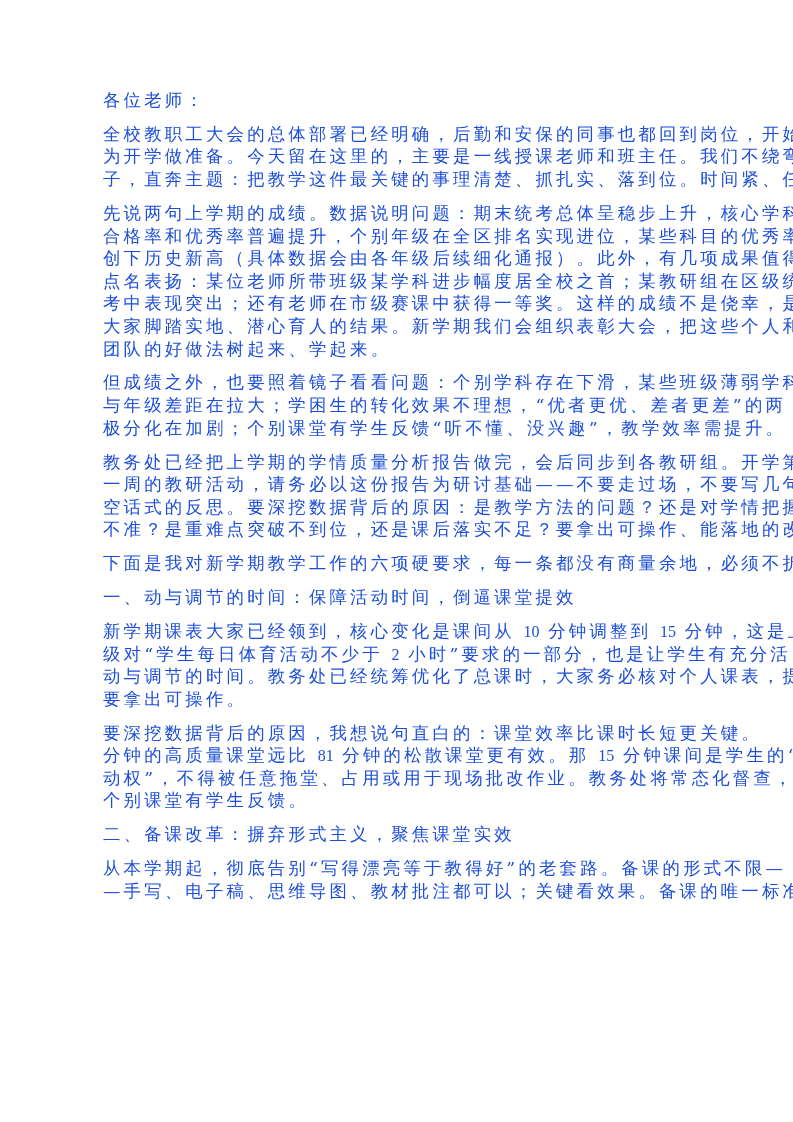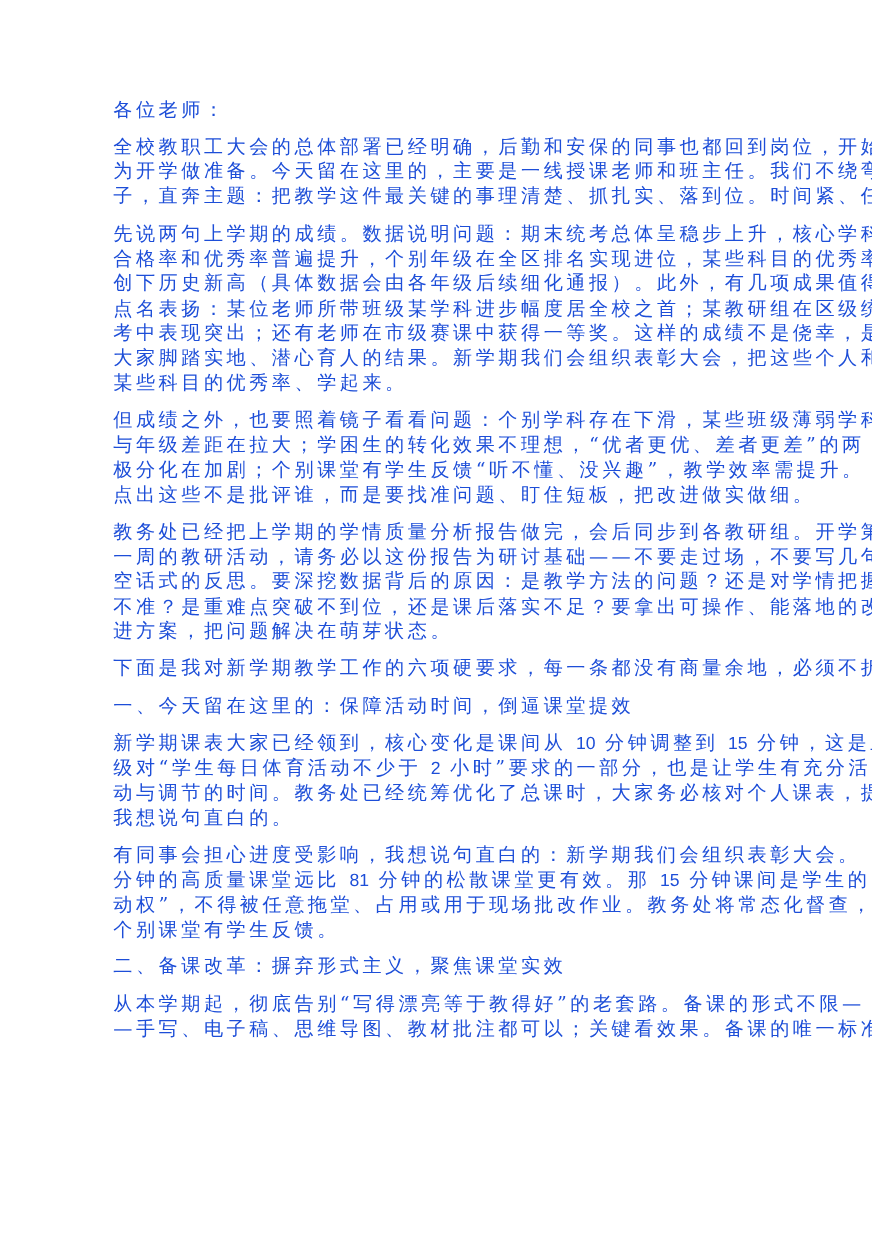--- a/index.html
+++ b/index.html
@@ -8,70 +8,68 @@
     position: absolute; left: 0; top: 0; width: 793px; height: 1122px; background: #ffffff;
   }
   .content {
     position: absolute; left: 103px; top: 89px; width: 560px;
     font-family: "DejaVu Serif", "Liberation Serif", serif;
     font-size: 17.4px; line-height: 22.6px; color: #1d4ed8;
     letter-spacing: 3.2px;
   }
   .line { white-space: nowrap; height: 22.6px; }
   .para { margin: 0 0 11.3px 0; }
-  .num { font-family: Liberation Sans, sans-serif; letter-spacing: 0; font-size: 16px; margin-top: 11px; }
+  .num { font-family: Liberation Serif, serif; letter-spacing: 0; font-size: 16px; margin-top: 11px; }
 </style>
 </head>
 <body>
 
 <div class="page">
   <div class="content">
     <div class="line para">各位老师：</div>
     <div id="paras">
         <div class="para">
           <div class="line">全校教职工大会的总体部署已经明确，后勤和安保的同事也都回到岗位，开始</div>
           <div class="line">为开学做准备。今天留在这里的，主要是一线授课老师和班主任。我们不绕弯</div>
           <div class="line">子，直奔主题：把教学这件最关键的事理清楚、抓扎实、落到位。时间紧、任</div>
         </div>
         <div class="para">
           <div class="line">先说两句上学期的成绩。数据说明问题：期末统考总体呈稳步上升，核心学科</div>
           <div class="line">合格率和优秀率普遍提升，个别年级在全区排名实现进位，某些科目的优秀率</div>
           <div class="line">创下历史新高（具体数据会由各年级后续细化通报）。此外，有几项成果值得</div>
           <div class="line">点名表扬：某位老师所带班级某学科进步幅度居全校之首；某教研组在区级统</div>
           <div class="line">考中表现突出；还有老师在市级赛课中获得一等奖。这样的成绩不是侥幸，是</div>
           <div class="line">大家脚踏实地、潜心育人的结果。新学期我们会组织表彰大会，把这些个人和</div>
-          <div class="line">某些科目的优秀率、学起来。</div>
+          <div class="line">团队的好做法树起来、学起来。</div>
         </div>
         <div class="para">
           <div class="line">但成绩之外，也要照着镜子看看问题：个别学科存在下滑，某些班级薄弱学科</div>
           <div class="line">与年级差距在拉大；学困生的转化效果不理想，“优者更优、差者更差”的两</div>
           <div class="line">极分化在加剧；个别课堂有学生反馈“听不懂、没兴趣”，教学效率需提升。</div>
-          <div class="line">点出这些不是批评谁，而是要找准问题、盯住短板，把改进做实做细。</div>
         </div>
         <div class="para">
           <div class="line">教务处已经把上学期的学情质量分析报告做完，会后同步到各教研组。开学第</div>
           <div class="line">一周的教研活动，请务必以这份报告为研讨基础——不要走过场，不要写几句</div>
           <div class="line">空话式的反思。要深挖数据背后的原因：是教学方法的问题？还是对学情把握</div>
           <div class="line">不准？是重难点突破不到位，还是课后落实不足？要拿出可操作、能落地的改</div>
-          <div class="line">进方案，把问题解决在萌芽状态。</div>
         </div>
         <div class="para">
           <div class="line">下面是我对新学期教学工作的六项硬要求，每一条都没有商量余地，必须不折</div>
         </div>
         <div class="para">
-          <div class="line">一、今天留在这里的：保障活动时间，倒逼课堂提效</div>
+          <div class="line">一、动与调节的时间：保障活动时间，倒逼课堂提效</div>
         </div>
         <div class="para">
           <div class="line">新学期课表大家已经领到，核心变化是课间从 <span class="num">10</span> 分钟调整到 <span class="num">15</span> 分钟，这是上</div>
           <div class="line">级对“学生每日体育活动不少于 <span class="num">2</span> 小时”要求的一部分，也是让学生有充分活</div>
           <div class="line">动与调节的时间。教务处已经统筹优化了总课时，大家务必核对个人课表，提</div>
-          <div class="line">我想说句直白的。</div>
+          <div class="line">要拿出可操作。</div>
         </div>
         <div class="para">
-          <div class="line">有同事会担心进度受影响，我想说句直白的：新学期我们会组织表彰大会。</div>
+          <div class="line">要深挖数据背后的原因，我想说句直白的：课堂效率比课时长短更关键。</div>
           <div class="line">分钟的高质量课堂远比 <span class="num">81</span> 分钟的松散课堂更有效。那 <span class="num">15</span> 分钟课间是学生的“活</div>
           <div class="line">动权”，不得被任意拖堂、占用或用于现场批改作业。教务处将常态化督查，</div>
           <div class="line">个别课堂有学生反馈。</div>
         </div>
         <div class="para">
           <div class="line">二、备课改革：摒弃形式主义，聚焦课堂实效</div>
         </div>
         <div class="para">
           <div class="line">从本学期起，彻底告别“写得漂亮等于教得好”的老套路。备课的形式不限—</div>
           <div class="line">—手写、电子稿、思维导图、教材批注都可以；关键看效果。备课的唯一标准</div>

